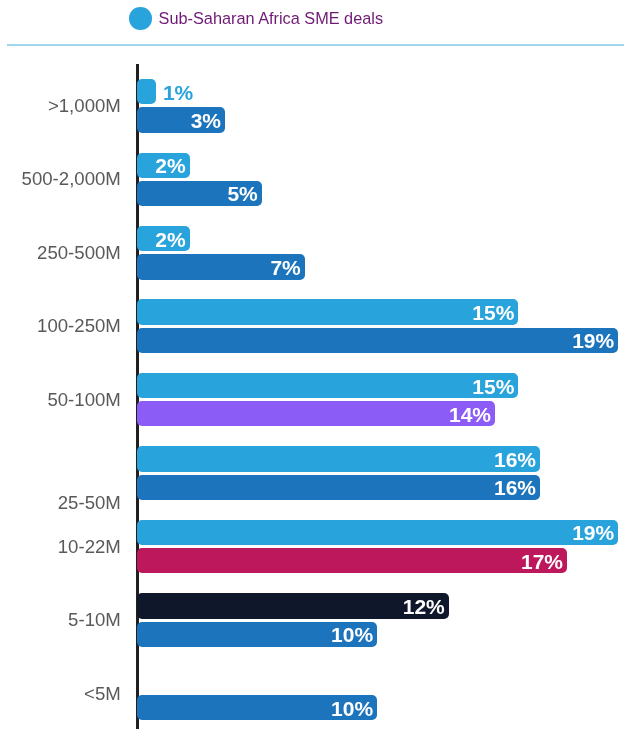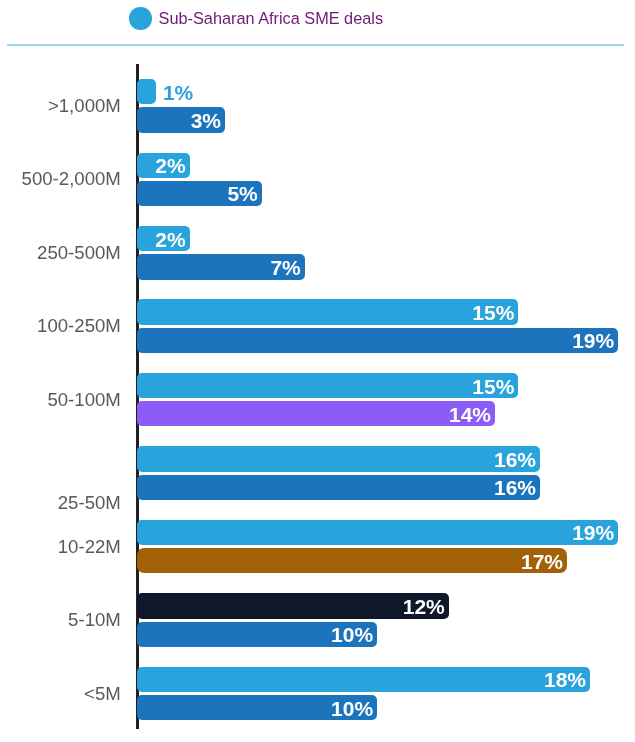--- a/index.html
+++ b/index.html
@@ -85,32 +85,29 @@
       <div class="bar" style="top: 446.35px; width: 403px; background: rgb(41, 163, 220);">
         <span class="val">16%</span>
       </div>
       <div class="bar" style="top: 474.65px; width: 403px; background: rgb(28, 116, 188);">
         <span class="val">16%</span>
       </div>
       <div class="cat-label" style="top: 535.6px;">10-22M</div>
       <div class="bar" style="top: 519.8px; width: 481.2px; background: rgb(41, 163, 220);">
         <span class="val">19%</span>
       </div>
-      <div class="bar" style="top: 548.1px; width: 430px; background: #a16207; border-radius: 7px;">
+      <div class="bar" style="top: 548.1px; width: 430px; background: #be185d;">
         <span class="val">17%</span>
       </div>
       <div class="cat-label" style="top: 609.05px; margin-left: 20px;">5-10M</div>
       <div class="bar" style="top: 593.25px; width: 311.8px; background: #0f172a;">
         <span class="val">12%</span>
       </div>
       <div class="bar" style="top: 621.55px; width: 240.1px; background: rgb(28, 116, 188);">
         <span class="val">10%</span>
       </div>
       <div class="cat-label" style="top: 682.5px;">&lt;5M</div>
-      <div class="bar" style="top: 666.7px; width: 453px; background: rgb(41, 163, 220);">
-        <span class="val">18%</span>
-      </div>
       <div class="bar" style="top: 695px; width: 240.1px; background: rgb(28, 116, 188);">
         <span class="val">10%</span>
       </div>
     </div>
 
 </div>
 
 </body></html>

